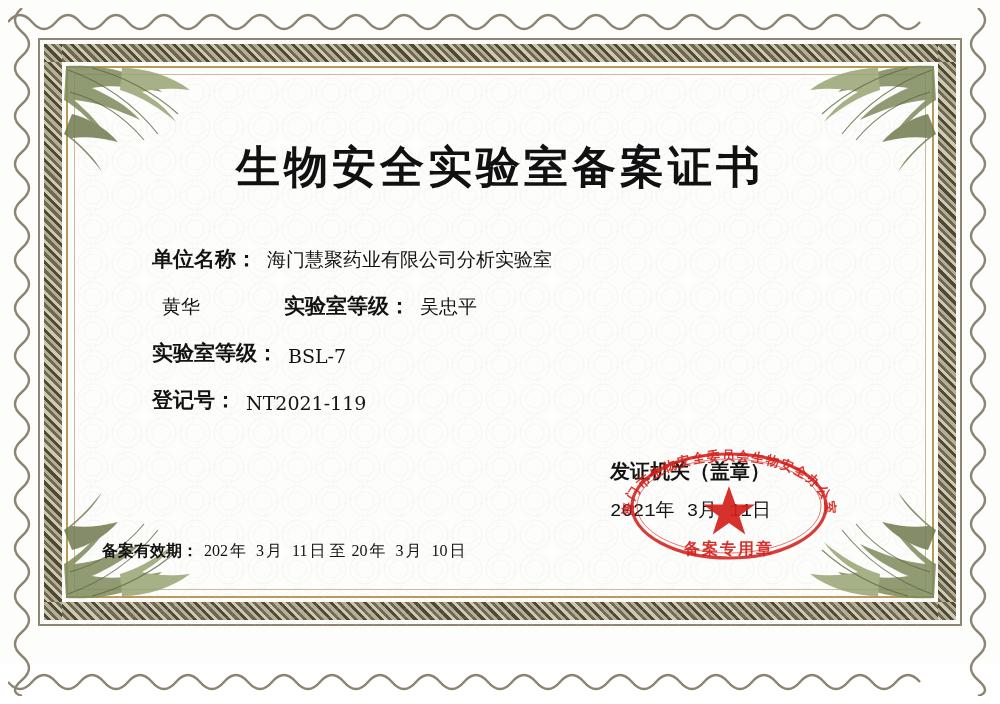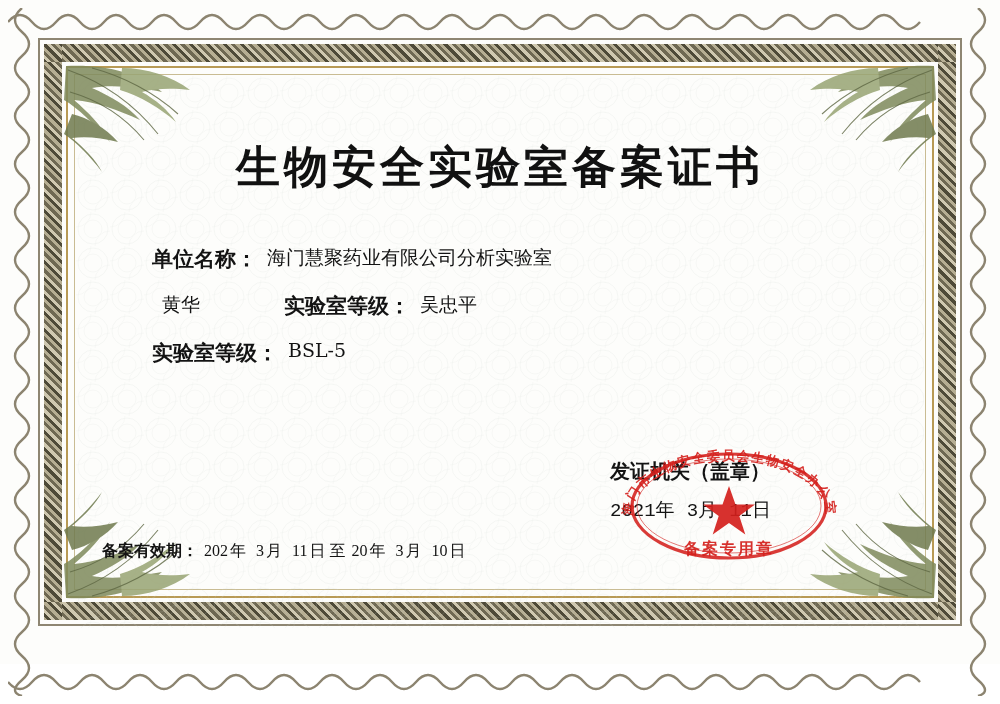--- a/index.html
+++ b/index.html
@@ -124,21 +124,21 @@
     color: #111111;
     margin-top: 48px;
   }
 
   .fields {
     margin-top: 48px;
     padding-left: 62px;
   }
   .row {
     display: flex;
-    align-items: flex-start;
+    align-items: flex-end;
     margin-bottom: 19px;
     font-size: 21px;
     color: #131313;
   }
   .label {
     font-family: "DejaVu Sans", "Liberation Sans", sans-serif;
     font-weight: bold;
     white-space: nowrap;
     font-size: 21px;
   }
@@ -322,23 +322,27 @@
 
       <div class="row">
         <span class="value">黄华</span>
         <span class="spacer"></span>
         <span class="label">实验室等级：</span>
         <span class="value">吴忠平</span>
       </div>
 
       <div class="row">
         <span class="label">实验室等级：</span>
-        <span class="value">BSL-5</span>
-      </div>
-
+        <span class="value">BSL-7</span>
+      </div>
+
+      <div class="row">
+        <span class="label">登记号：</span>
+        <span class="value">NT2021-119</span>
+      </div>
 
     </div>
 
     <div class="issuer-block">
       <div class="issuer-line">发证机关（盖章）</div>
       <div class="issuer-date">
         <span class="num">2021</span><span>年</span>
         &nbsp;<span class="num">3</span><span>月</span>
         &nbsp;<span class="num">11</span><span>日</span>
       </div>

